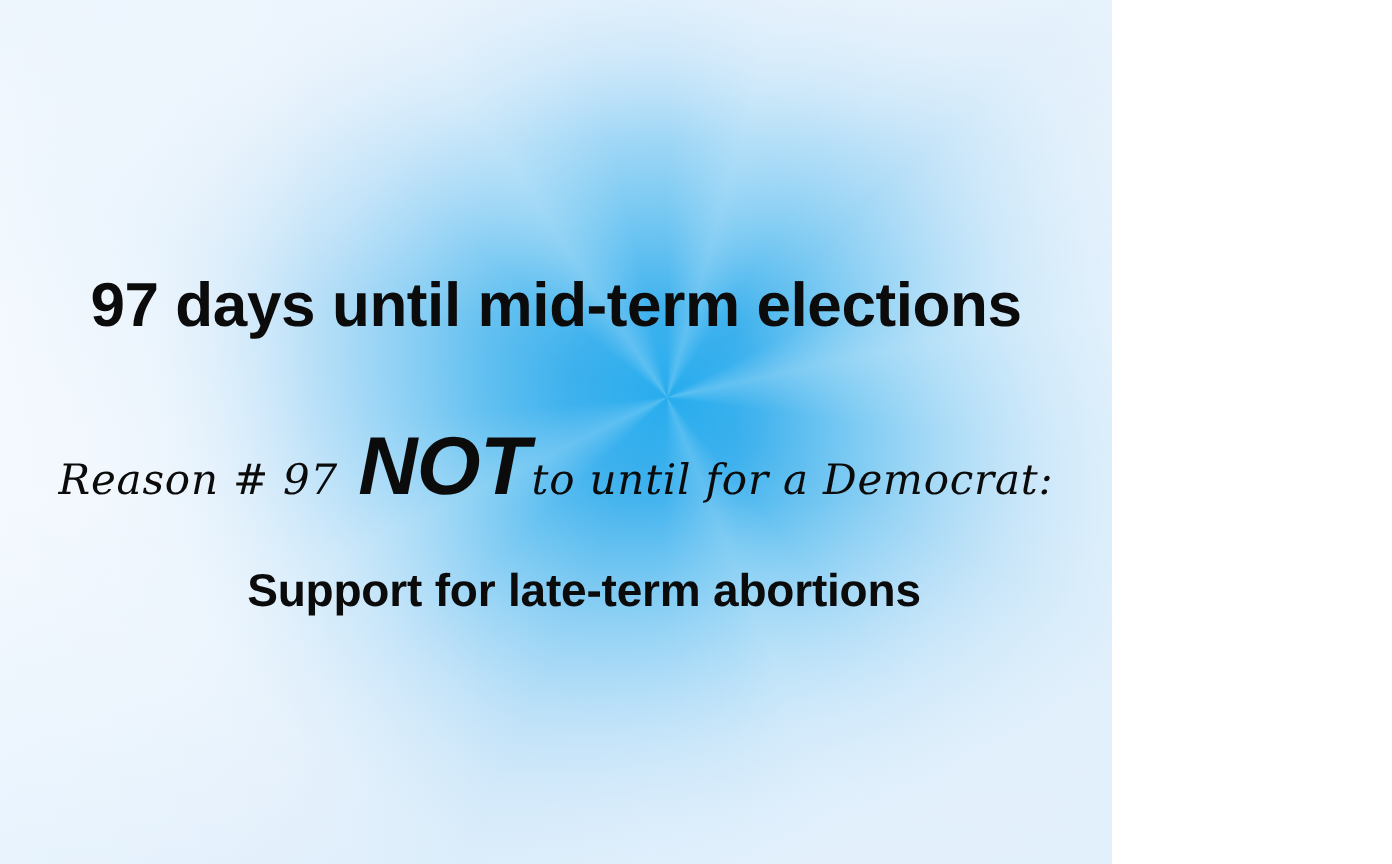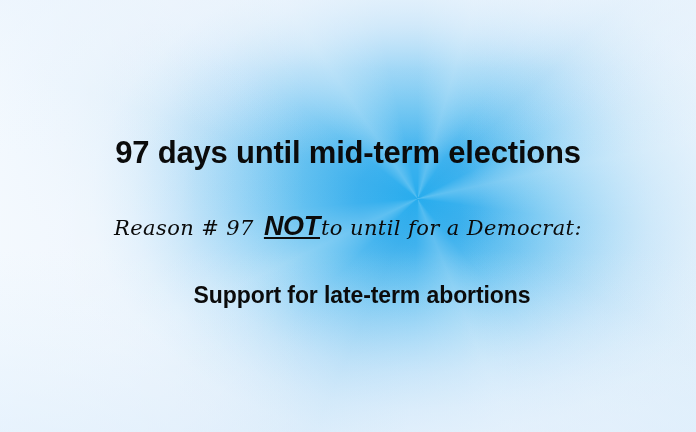--- a/index.html
+++ b/index.html
@@ -4,21 +4,21 @@
 <title>Political Message Graphic</title>
 <style>
   html, body {
     margin: 0;
     padding: 0;
     background: #ffffff;
   }
 
   #poster {
     position: relative;
-    width: 696px;
+    width: 556px;
     height: 432px;
     overflow: hidden;
     font-family: "Liberation Sans", sans-serif;
     background-color: #e5e5e5;
   }
 
   
   .bg-layer {
     position: absolute;
     inset: 0;
@@ -129,24 +129,23 @@
     font-style: italic;
     font-weight: 400;
     font-size: 21px;
     letter-spacing: 0.4px;
   }
 
   .not-word {
     font-family: "Liberation Sans", sans-serif;
     font-style: italic;
     font-weight: bold;
-    font-size: 27px;
+    font-size: 41px;
     letter-spacing: -0.3px;
     padding: 0 1px 0 3px;
-    text-decoration: underline;
   }
 
   .subline {
     position: absolute;
     top: 284px;
     left: 0;
     right: 0;
     text-align: center;
     font-family: "Liberation Sans", sans-serif;
     font-weight: bold;

